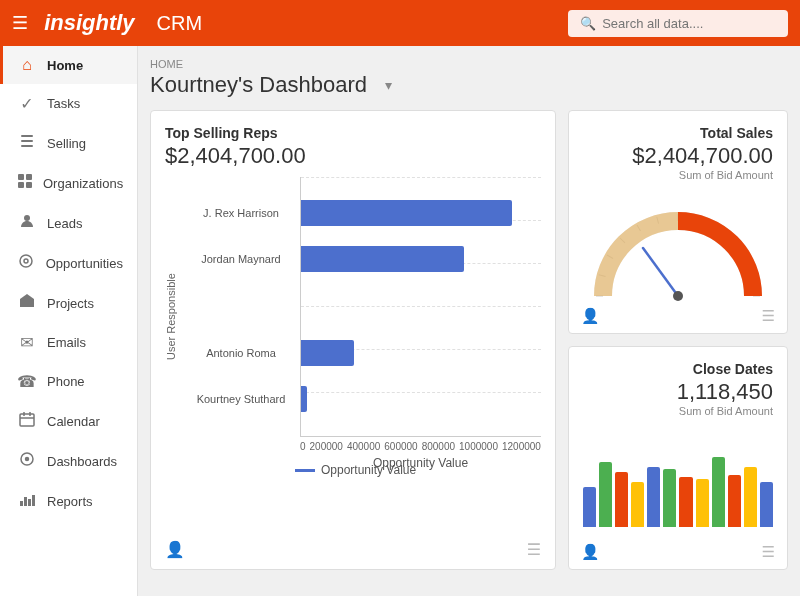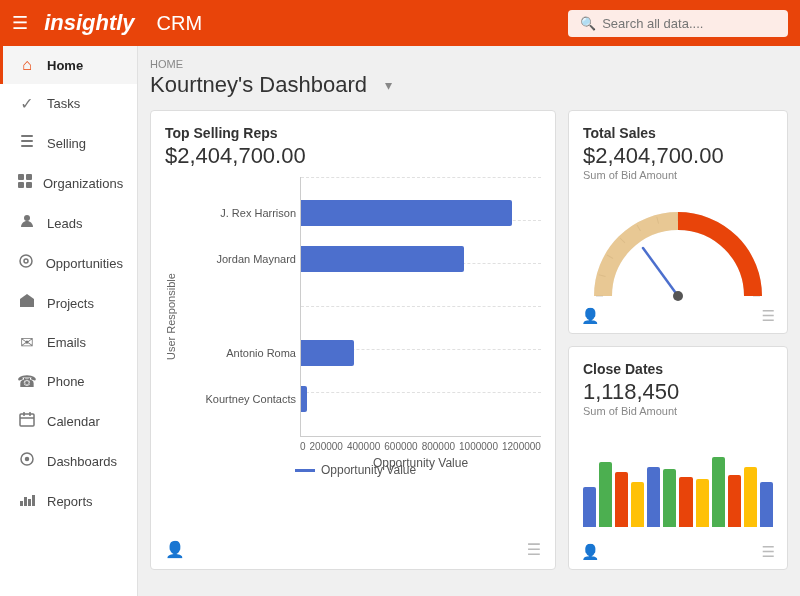--- a/index.html
+++ b/index.html
@@ -107,20 +107,21 @@
     }
     .panel-left {
       flex: 1;
       min-height: 460px;
     }
     .panel-right {
       width: 220px;
       display: flex;
       flex-direction: column;
       gap: 12px;
+      text-align: right;
     }
     .panel-title { font-size: 14px; font-weight: 600; color: #333; margin-bottom: 2px; }
     .panel-value { font-size: 22px; font-weight: 400; color: #333; }
     .panel-subtitle { font-size: 11px; color: #888; margin-bottom: 10px; }
 
     
     .chart-area {
       position: relative;
       margin-top: 8px;
     }
@@ -135,21 +136,21 @@
     }
     .bar-row {
       display: flex;
       align-items: center;
       position: absolute;
       width: 100%;
     }
     .bar-label {
       font-size: 11px;
       color: #555;
-      text-align: right;
+      text-align: center;
       position: absolute;
       left: -115px;
       width: 110px;
     }
     .bar {
       background: #4c6fcd;
       height: 26px;
       border-radius: 0 2px 2px 0;
       position: absolute;
       left: 0;
@@ -361,21 +362,21 @@
                   <div class="bar" style="width:68%; background:#4c6fcd;"></div>
                 </div>
 
 
                 <div class="bar-row" style="top:62%; height:30px;">
                   <span class="bar-label">Antonio Roma</span>
                   <div class="bar" style="width:22%; background:#4c6fcd;"></div>
                 </div>
 
                 <div class="bar-row" style="top:80%; height:30px;">
-                  <span class="bar-label">Kourtney Contacts</span>
+                  <span class="bar-label">Kourtney Stuthard</span>
                   <div class="bar" style="width:2.5%; background:#4c6fcd;"></div>
                 </div>
               </div>
 
               <div style="display:flex; justify-content:space-between; margin-top:4px; font-size:10px; color:#666;">
                 <span>0</span>
                 <span>200000</span>
                 <span>400000</span>
                 <span>600000</span>
                 <span>800000</span>

